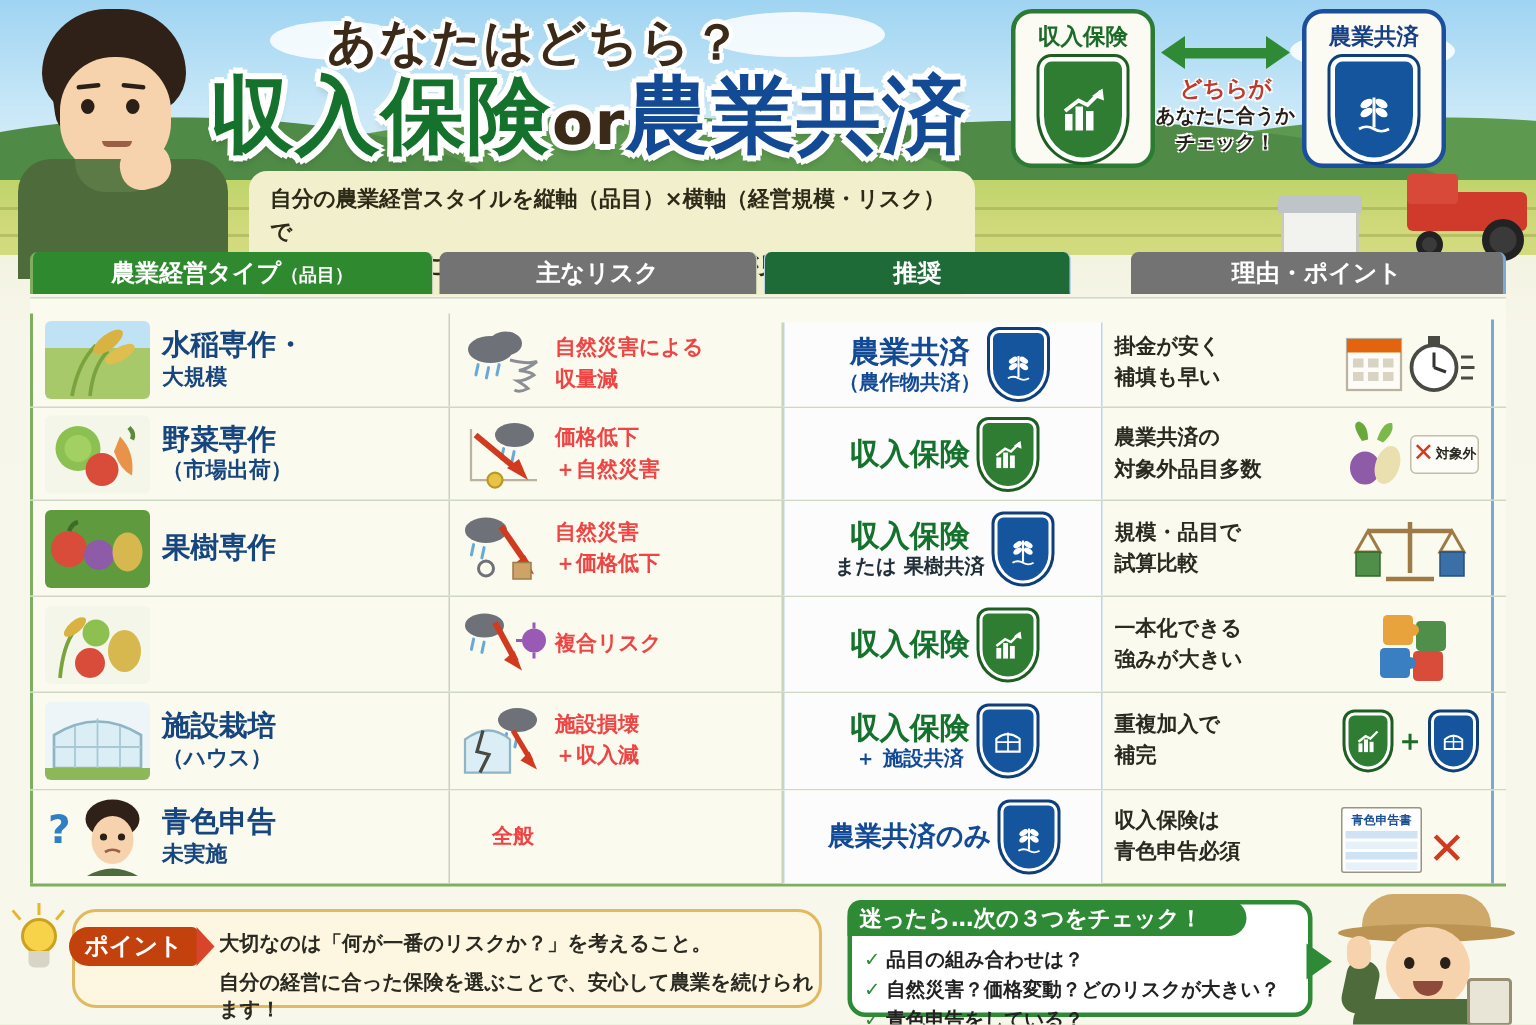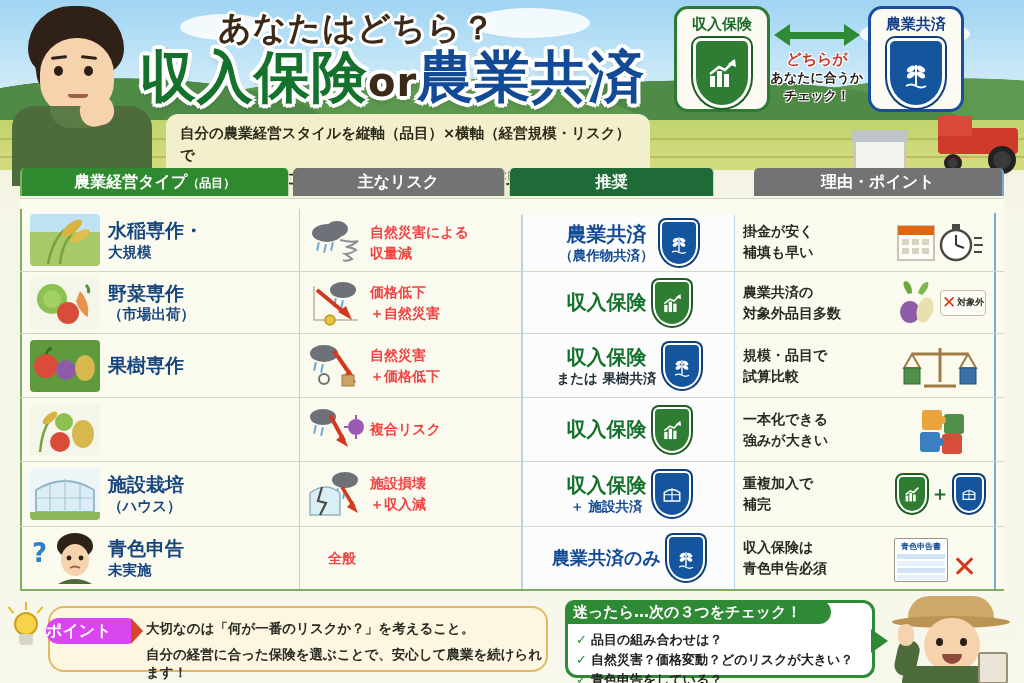--- a/index.html
+++ b/index.html
@@ -157,21 +157,21 @@
   .reason-tx { font-size:14px; font-weight:bold; color:#2a2a22; line-height:1.5; flex:1; }
   .reason-ico { width:92px; height:48px; flex:none; position:relative; }
 
   
   .point-box {
     position:absolute; left:48px; top:606px; width:500px; height:66px;
     background:#fdf7e2; border:2px solid #e2b861; border-radius:16px;
   }
   .point-badge {
     position:absolute; left:-4px; top:10px; width:86px; height:26px; line-height:26px;
-    background:#d946ef; color:#fff; font-size:16px; font-weight:bold; 
+    background:#c2410c; color:#fff; font-size:16px; font-weight:bold; text-align:center;
     border-radius:13px 4px 4px 13px;
   }
   .point-badge:after { content:''; position:absolute; right:-11px; top:0; width:0; height:0;
     border-top:13px solid transparent; border-bottom:13px solid transparent; border-left:12px solid #d9452a; }
   .point-l { position:absolute; left:96px; font-size:13.5px; font-weight:bold; color:#2a2a22; }
   .point-l.a { top:12px; } .point-l.b { top:38px; }
 
   .bulb { position:absolute; left:8px; top:604px; width:36px; height:48px; }
   .bulb-g { position:absolute; left:6px; top:8px; width:24px; height:24px; border-radius:50%;
             background:#f7d34a; border:2px solid #caa21f; }

